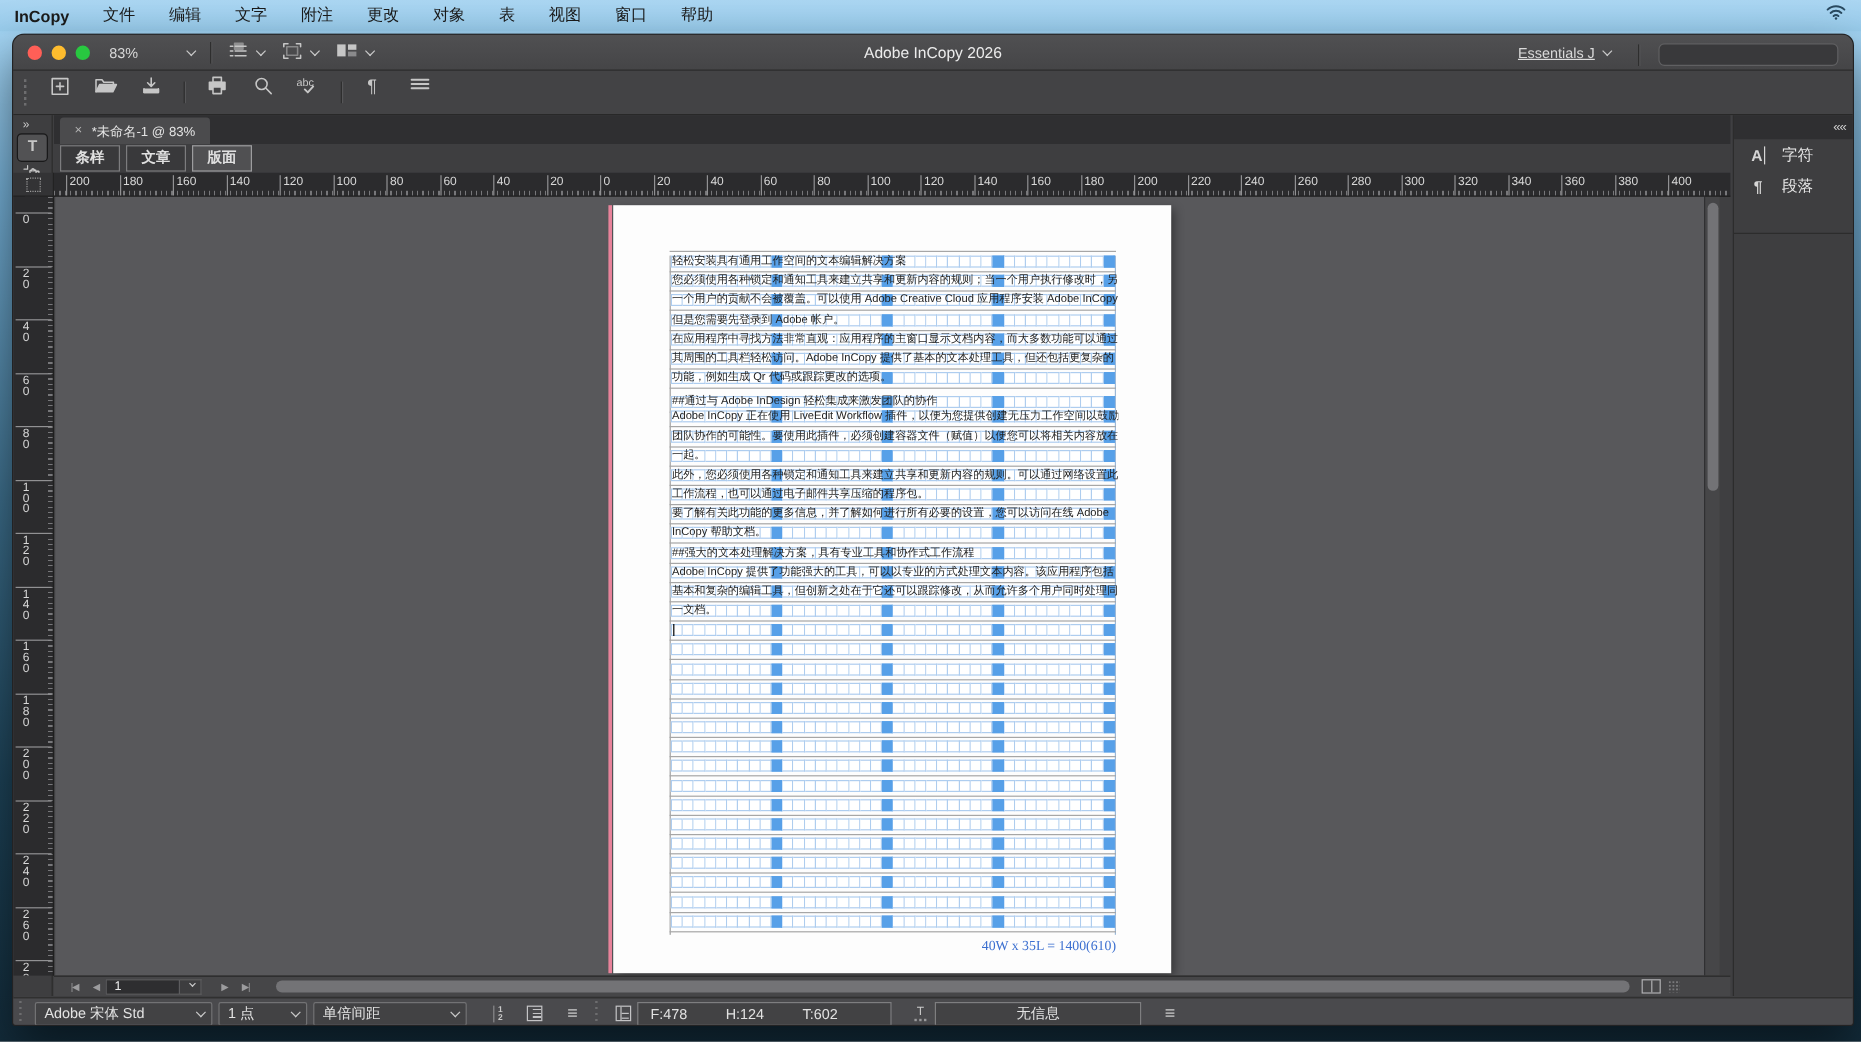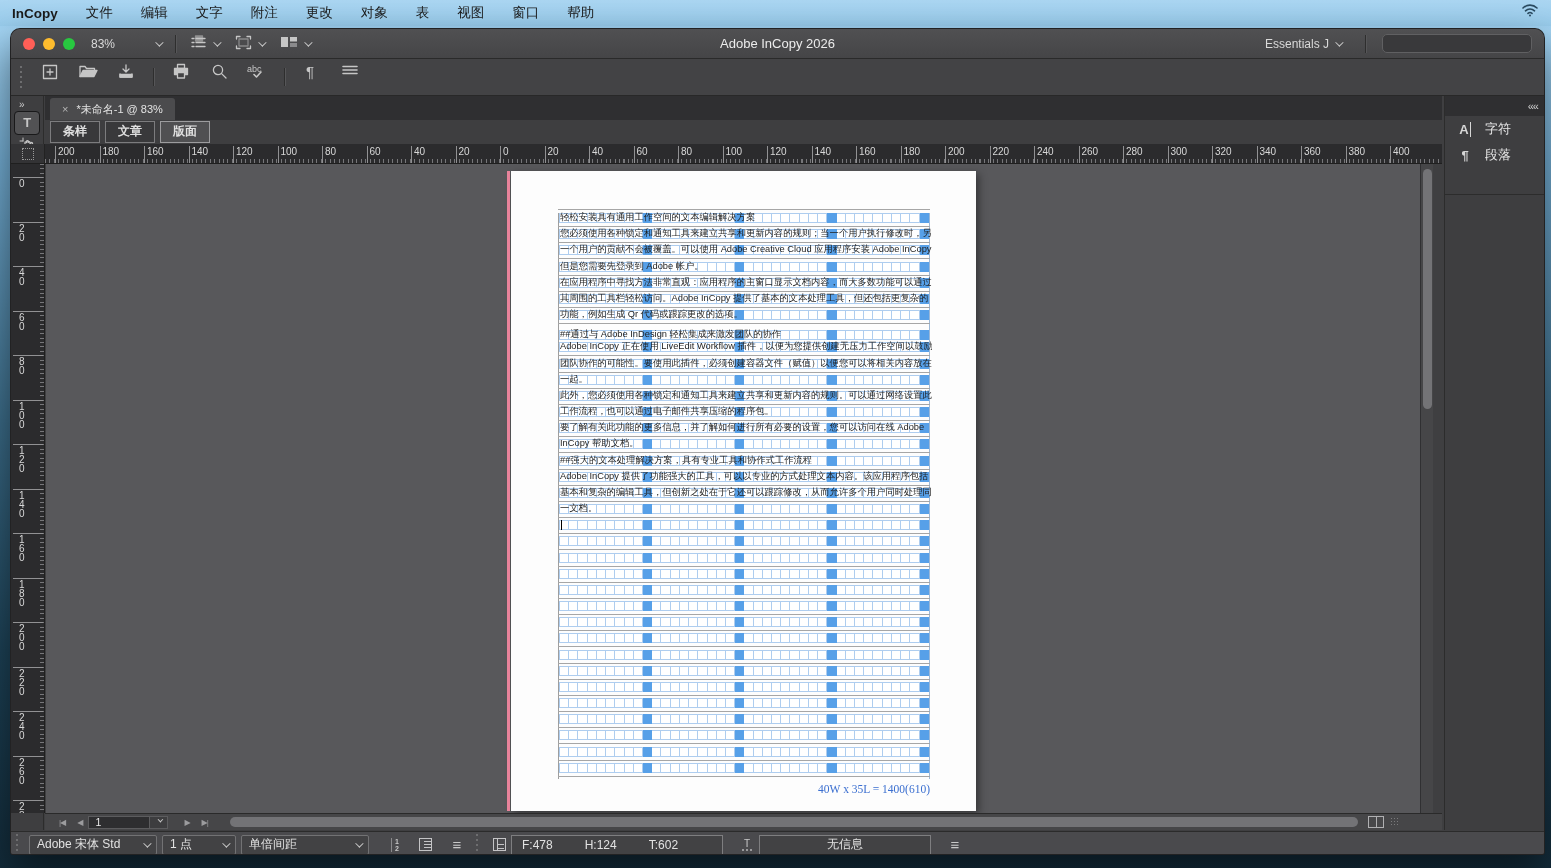--- a/index.html
+++ b/index.html
@@ -25,21 +25,21 @@
     background:linear-gradient(180deg,#505052,#454547); border-bottom:1px solid #2a2a2a;
     display:flex; align-items:center; }
   .lights { display:flex; gap:8px; margin-left:12px; }
   .light { width:12px; height:12px; border-radius:50%; }
   .l-red{background:#ff5f57;} .l-yel{background:#febc2e;} .l-grn{background:#28c840;}
   .tb-dd { display:flex; align-items:center; gap:6px; padding:0 8px; height:22px; color:#d9d9d9; font-size:12px; }
   .chev { width:6px; height:6px; border-right:1.6px solid #c9c9c9; border-bottom:1.6px solid #c9c9c9;
     transform:rotate(45deg) translateY(-2px); display:inline-block; }
   .tb-sep { width:1px; height:18px; background:#2e2e2e; margin:0 6px; box-shadow:1px 0 0 #565658; }
   .win-title { position:absolute; left:0; right:0; text-align:center; font-size:13px; color:#ececec; pointer-events:none; }
-  .titlebar-right { margin-left:auto; display:flex; align-items:center; gap:10px; padding-right:12px; z-index:2; }
+  .titlebar-right { margin-left:auto; display:flex; align-items:flex-end; gap:10px; padding-right:12px; z-index:2;text-decoration:underline; }
   .search-box { width:150px; height:19px; background:#39393b; border:1px solid #606062; border-radius:5px; color:#ddd; font-size:11px; padding:0 6px; }
   
   .toolbar { position:absolute; left:0; top:30px; width:100%; height:37px; background:#434345;
     border-bottom:1px solid #282828; display:flex; align-items:center; }
   .grip-v { width:4px; height:22px; margin:0 10px 0 8px;
     background-image:repeating-linear-gradient(180deg,#6d6d6f 0 2px,transparent 2px 5px); background-size:2px 100%; background-repeat:repeat-y; background-position:center; }
   .tool-btn { width:34px; height:28px; display:flex; align-items:flex-start; justify-content:center; border-radius:3px; }
   .tool-btn svg { display:block; }
   
   .main { position:absolute; left:0; top:67px; width:100%; height:717px; background:#3f3f41; }
@@ -1932,21 +1932,21 @@
           <div class="panel-item">
             <span class="picon">¶</span>
             <span>段落</span>
           </div>
         </div>
       <div class="rpanel-div"></div>
     </div>
 
     <div class="statusbar">
       <span class="grip-v" style="margin-left:4px;"></span>
-      <div class="sb-dd" style="width:128px;">
+      <div class="sb-dd" style="width:148px;">
         <span>Adobe 宋体 Std</span>
           <span class="chev" style="margin-left:auto;"></span>
       </div>
       <div class="sb-dd" style="width:74px;margin-left:5px;">
         <span>1 点</span>
           <span class="chev" style="margin-left:auto;"></span>
       </div>
       <div class="sb-dd" style="width:128px;margin-left:5px;">
         <span>单倍间距</span>
           <span class="chev" style="margin-left:auto;"></span>

